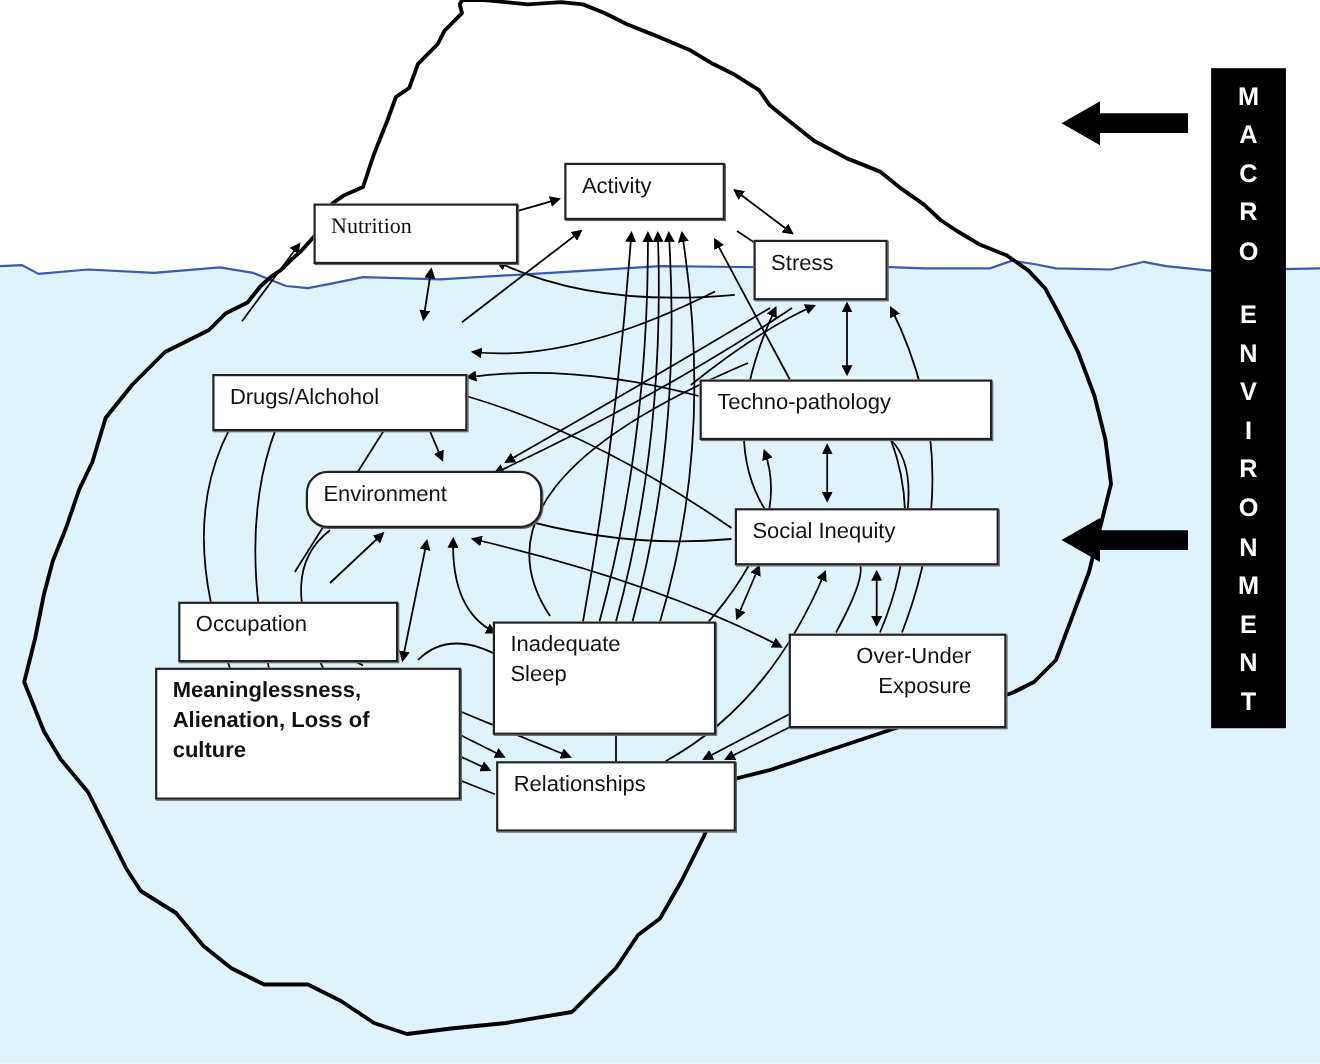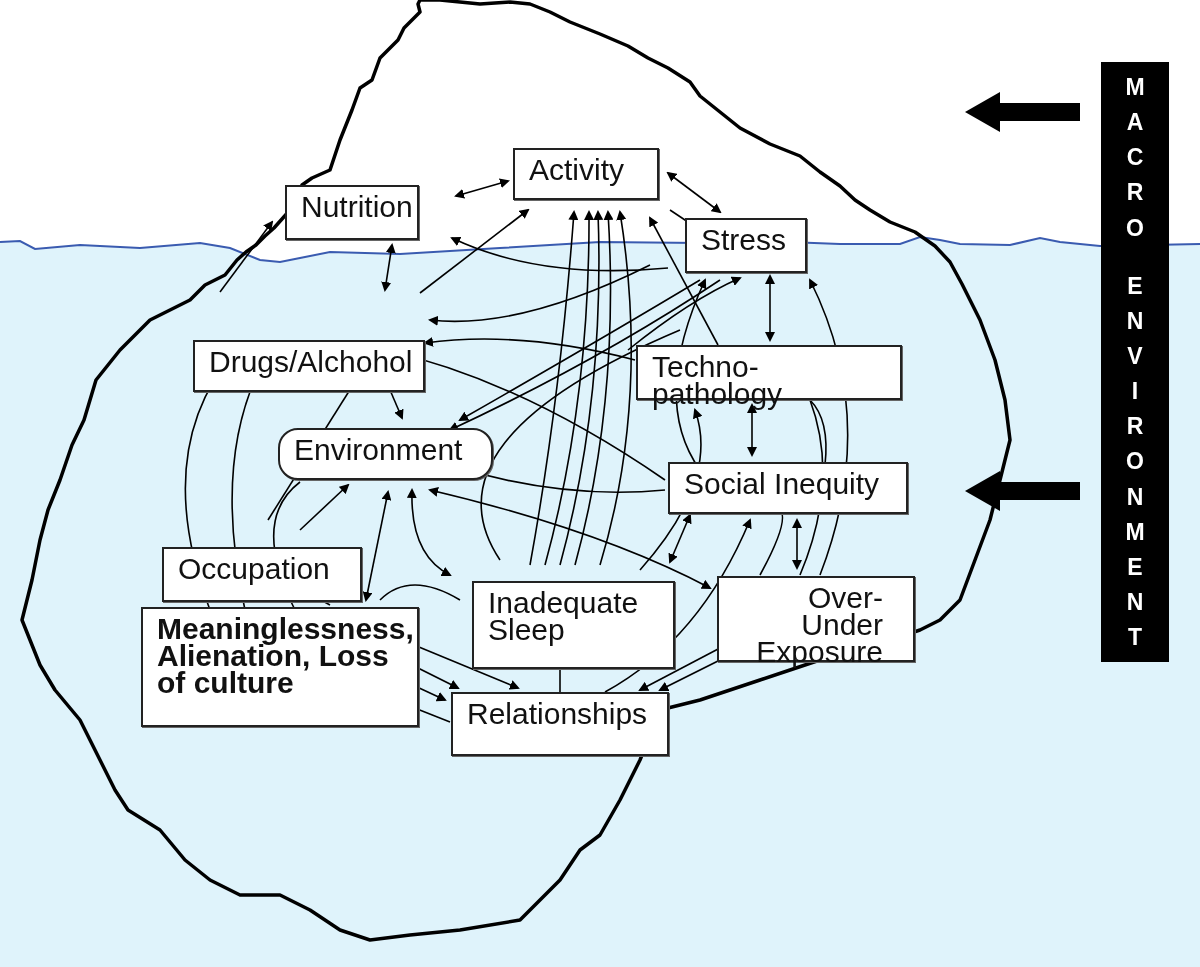--- a/index.html
+++ b/index.html
@@ -1,19 +1,19 @@
 <!DOCTYPE html>
 <html><head>
 <meta charset="utf-8">
 <style>
   html,body{margin:0;padding:0;background:#fff;}
   #stage{position:relative;width:1200px;height:967px;overflow:hidden;font-family:"Liberation Sans",sans-serif;}
   svg{position:absolute;left:0;top:0;}
   .box{position:absolute;background:#fff;border:2px solid #222;box-sizing:border-box;color:#111;
-       font-size:30px;line-height:27px;padding:6px 14px;box-shadow:1px 1px 0 #666;}
+       font-size:20px;line-height:27px;padding:6px 14px;box-shadow:1px 1px 0 #666;}
   .macro{position:absolute;left:1101px;top:62px;width:68px;height:600px;background:#000;color:#fff;
          font-weight:bold;font-size:23px;text-align:center;display:flex;flex-direction:column;
          justify-content:space-between;padding:12px 0;box-sizing:border-box;}
   .macro span{display:block;line-height:26px;}
   .gap{height:14px;}
 </style>
 </head>
 <body>
 
 <div id="stage">
@@ -107,35 +107,35 @@
       <path d="M760,575 Q790,520 780,510"></path>
       <path d="M640,570 Q720,480 695,410" marker-end="url(#ah)"></path>
       <path d="M500,560 Q420,440 680,330"></path>
       <path d="M628,350 Q690,300 740,278" marker-end="url(#ah)"></path>
       <path d="M700,470 Q650,400 705,280" marker-end="url(#ah)"></path>
     </g>
   </svg>
 
   <div class="box" style="left:513px;top:148px;width:146px;height:52px;">
     <span>Activity</span></div>
-  <div class="box" style="left:285px;top:185px;width:134px;height:55px;">
+  <div class="box" style="left:285px;top:185px;width:186px;height:55px;font-family:Liberation Serif, serif;">
     <span>Nutrition</span></div>
   <div class="box" style="left:685px;top:218px;width:122px;height:55px;">
     <span>Stress</span></div>
   <div class="box" style="left:193px;top:292px;width:232px;height:52px;margin-top:48px;">
     <span>Drugs/Alchohol</span></div>
   <div class="box" style="left:636px;top:345px;width:266px;height:55px;">
     <span>Techno-pathology</span></div>
   <div class="box" style="left:278px;top:428px;width:215px;height:52px;border-radius:20px;">
     <span>Environment</span></div>
   <div class="box" style="left:668px;top:462px;width:240px;height:52px;">
     <span>Social Inequity</span></div>
   <div class="box" style="left:162px;top:525px;width:200px;height:55px;margin-top:22px;">
     <span>Occupation</span></div>
-  <div class="box" style="left:472px;top:565px;width:203px;height:88px;margin-top:16px;">
+  <div class="box" style="left:448px;top:565px;width:203px;height:103px;">
     <span style="display:block;width:130px;">Inadequate Sleep</span>
     </div>
   <div class="box" style="left:717px;top:576px;width:198px;height:86px;text-align:right;">
     <span style="display:block;width:150px;">Over-Under Exposure</span>
     </div>
   <div class="box" style="left:141px;top:607px;width:278px;height:120px;font-weight:bold;">
     <span style="display:block;width:250px;">Meaninglessness, Alienation, Loss of culture</span>
     </div>
   <div class="box" style="left:451px;top:692px;width:218px;height:64px;">
     <span>Relationships</span></div>

